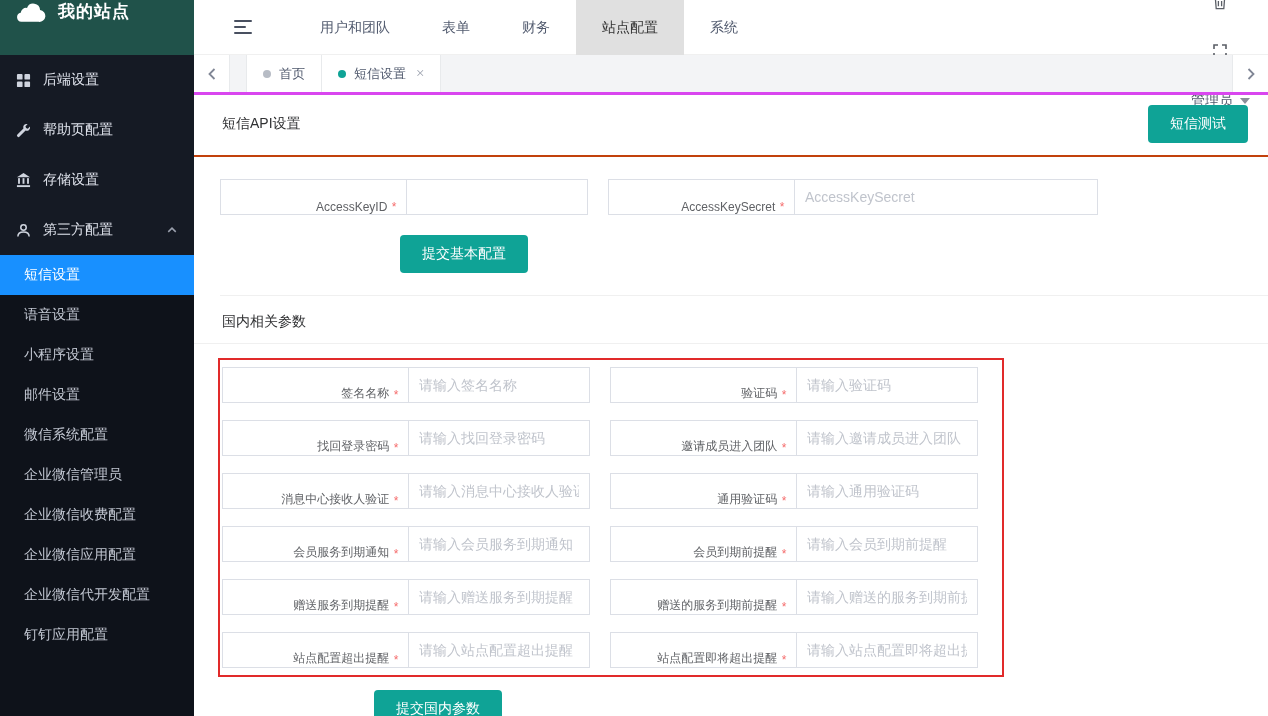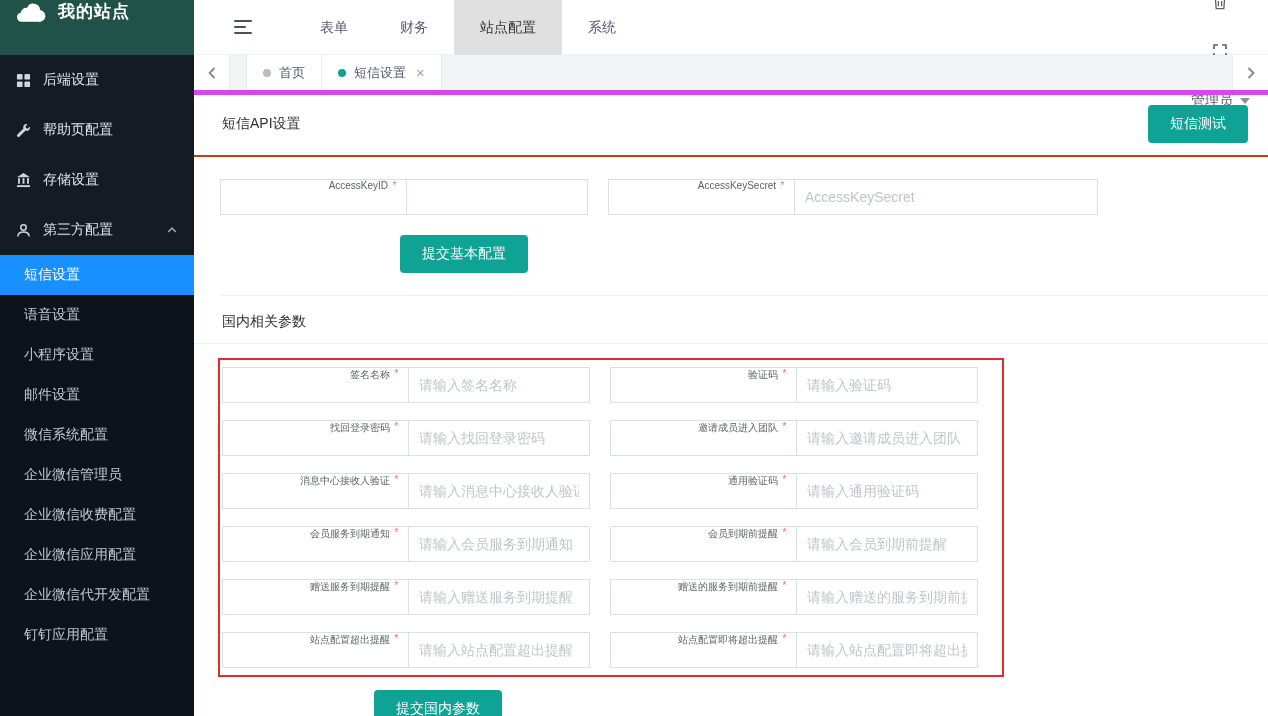--- a/index.html
+++ b/index.html
@@ -26,40 +26,40 @@
   .collapse-btn { margin-left:40px; color:#495060; display:flex; cursor:pointer; }
   .nav-items { display:flex; margin-left:42px; height:55px; }
   .nav-item { padding:0 26px; line-height:55px; font-size:14px; color:#515a6e; cursor:pointer; }
   .nav-item.active { background:#e0e0e0; color:#333; }
   .topnav-right { margin-left:auto; display:flex; align-items:center; gap:32px; padding-right:18px; color:#5a5e66;flex-direction:column; }
   .tn-icon { width:17px; height:17px; display:flex; cursor:pointer; color:#5a5e66; }
   .admin { display:flex; align-items:center; gap:7px; font-size:14px; color:#515a6e; cursor:pointer; }
   .caret-down { width:0; height:0; border-left:5px solid transparent; border-right:5px solid transparent; border-top:6px solid #8a8f99; }
 
   
-  .tabbar { height:40px; min-height:40px; background:#f3f4f6; display:flex; align-items:stretch; border-bottom:5px solid #d946ef; }
+  .tabbar { height:40px; min-height:40px; background:#f3f4f6; display:flex; align-items:stretch; border-bottom:3px solid #d946ef;font-family:Liberation Serif, serif; }
   .tab-arrow { width:36px; display:flex; align-items:center; justify-content:center; background:#fff; color:#808695; cursor:pointer; }
   .tab-arrow.left { border-right:1px solid #e8eaec; }
   .tab-arrow.right { margin-left:auto; border-left:1px solid #e8eaec; }
   .tab { background:#fff; display:flex; align-items:center; gap:8px; padding:0 16px; border-right:1px solid #e8eaec; font-size:13px; color:#515a6e; cursor:pointer; }
   .tab.first { margin-left:16px; border-left:1px solid #e8eaec; }
   .dot { width:8px; height:8px; border-radius:50%; }
   .dot-home { background:#b7bcc5; }
   .dot-active { background:#0fa396; }
   .tab-close { margin-left:2px; color:#9aa0ad; font-size:15px; line-height:1; cursor:pointer; }
 
   
   .content { flex:1; overflow:hidden; }
   .section-head { display:flex; align-items:center; justify-content:space-between; padding:10px 20px 12px 28px; border-bottom:2px solid #c2410c; }
   .section-title { font-size:14px; color:#303133; }
   .btn-teal { background:#0fa396; color:#fff; border:none; border-radius:4px; padding:10px 22px; font-size:14px; cursor:pointer; }
   .api-body { padding:22px 0 0 26px; }
   .form-row { display:flex; gap:20px; }
   .fgroup { display:flex; height:36px; }
-  .flabel { width:187px; min-width:187px; border:1px solid #dcdfe6; background:#fff; display:flex; align-items:flex-start; justify-content:flex-end; padding-right:10px; font-size:10px; color:#606266; white-space:nowrap;padding-left:40px; }
+  .flabel { width:187px; min-width:187px; border:1px solid #dcdfe6; background:#fff; display:flex; align-items:flex-end; justify-content:flex-end; padding-right:10px; font-size:12px; color:#606266; white-space:nowrap;padding-left:40px; }
   .req { color:#f56c6c; margin-left:4px; }
   .finput { width:181px; border:1px solid #dcdfe6; border-left:none; padding:0 10px; font-size:14px; color:#333; outline:none; background:#fff; }
   .finput.w-lg { width:303px; }
   .finput::placeholder { color:#c0c4cc; }
   .submit-row { margin:20px 0 0 180px; }
   .divider { border-bottom:1px solid #f0f0f0; margin-top:22px; }
   .domestic-head { padding:16px 20px 12px 28px; border-bottom:1px solid #f0f0f0; }
   .red-box { width:786px; margin:14px 0 0 24px; border:2px solid #e12a2a; padding:7px 0 7px 2px; }
   .red-box .form-row { margin-bottom:17px; }
   .red-box .form-row:last-child { margin-bottom:0; }
@@ -147,20 +147,21 @@
 
     <header class="topnav">
       <span class="collapse-btn">
         <svg width="18" height="14" viewBox="0 0 18 14" fill="currentColor">
             <rect y="0" width="18" height="2" rx="1"></rect>
             <rect y="6" width="12" height="2" rx="1"></rect>
             <rect y="12" width="18" height="2" rx="1"></rect>
           </svg>
       </span>
       <nav class="nav-items">
+        <div class="nav-item">用户和团队</div>
         <div class="nav-item">表单</div>
         <div class="nav-item">财务</div>
         <div class="nav-item active">站点配置</div>
         <div class="nav-item">系统</div>
       </nav>
       <div class="topnav-right">
         <span class="tn-icon">
           <svg width="17" height="17" viewBox="0 0 16 16" fill="none" stroke="currentColor" stroke-width="1.5">
               <path d="M13.8 8a5.8 5.8 0 1 1-1.7-4.1"></path>
               <path d="M13.9 1.6v3.2h-3.2" stroke-linejoin="round"></path>

